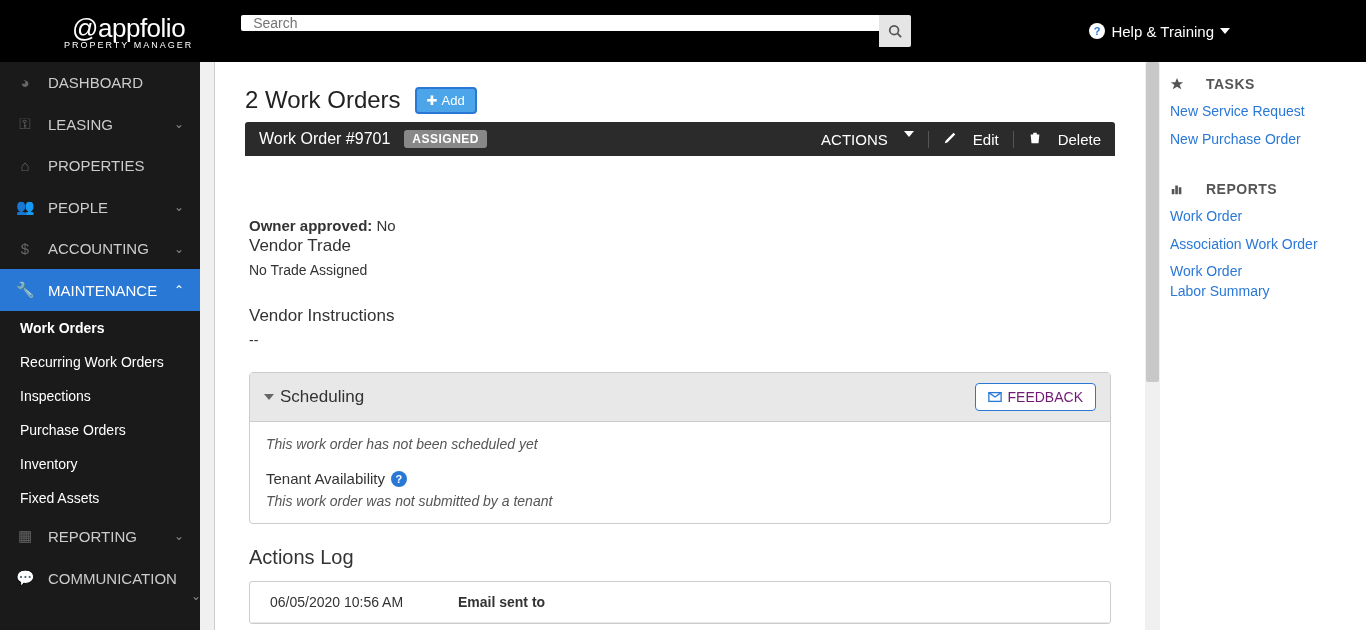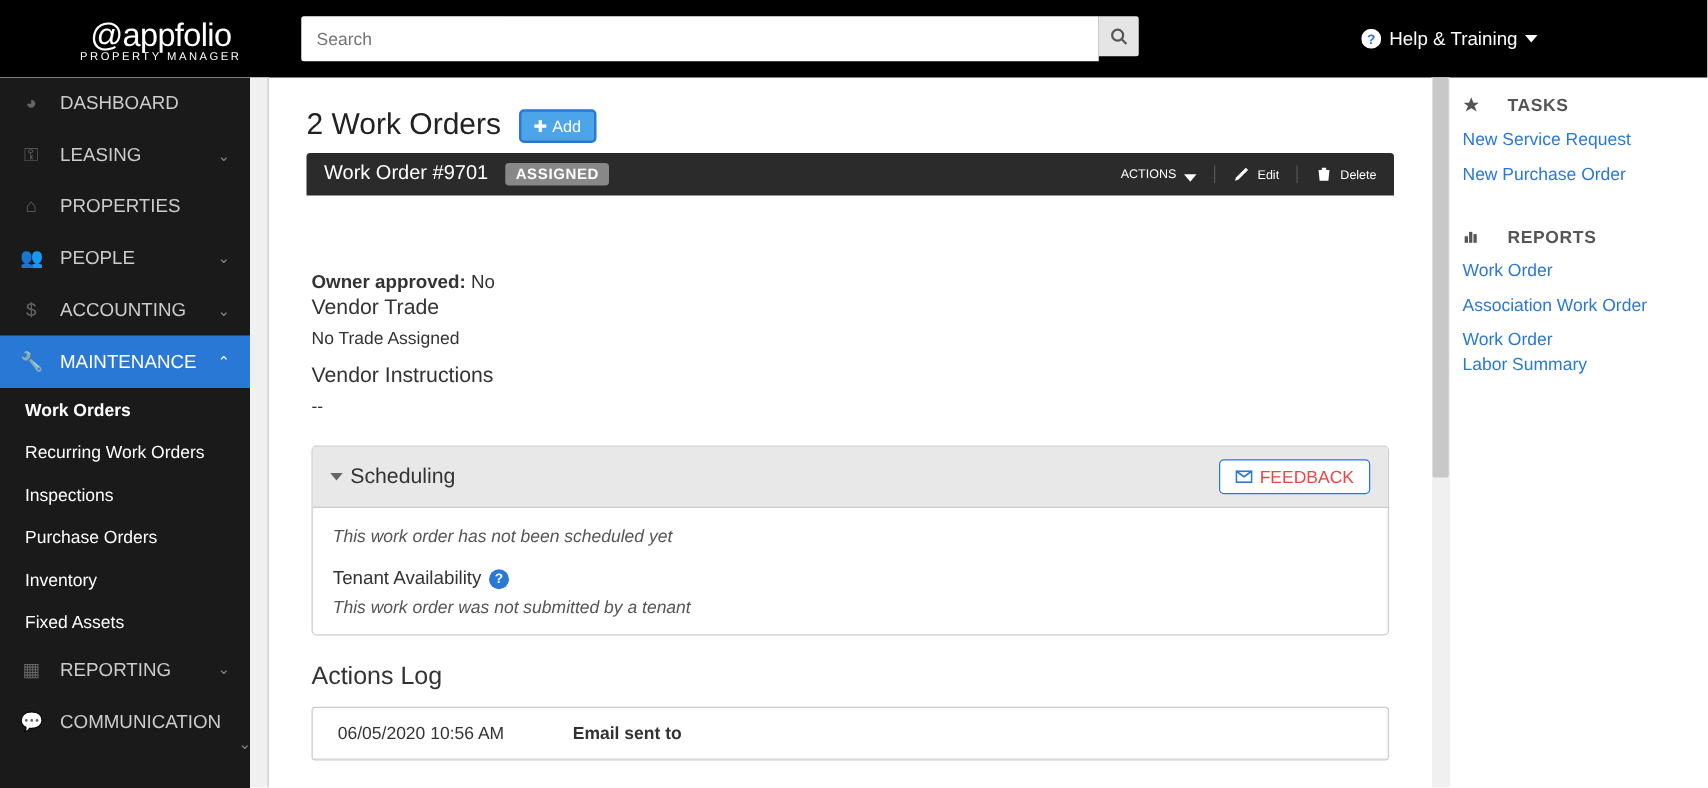--- a/index.html
+++ b/index.html
@@ -3,21 +3,21 @@
 <meta charset="utf-8">
 <style>
 *{box-sizing:border-box;margin:0;padding:0;font-family:"Helvetica Neue",Helvetica,Arial,sans-serif}
 body{font-size:14px;color:#333;overflow:hidden}
 .top-bar{height:62px;background:#000000;display:flex;align-items:center;padding:0 16px}
 .logo{color:#fff;display:flex;flex-direction:column;align-items:center;margin-left:48px;margin-right:48px}
 .logo .brand{font-size:26px;font-weight:500;letter-spacing:-0.5px}
 .logo .brand .at{font-size:26px}
 .logo .tag{font-size:9px;letter-spacing:2px;margin-top:-4px}
 .search-wrap{display:flex;flex:0 0 670px}
-.search-input{flex:1;height:36px;border:none;padding:0 12px;font-size:14px;border-radius:2px 0 0 2px}
+.search-input{flex:1;height:16px;border:none;padding:0 12px;font-size:14px;border-radius:2px 0 0 2px}
 .search-btn{width:32px;height:32px;background:#e5e5e5;border:none;cursor:pointer;border-radius:0 2px 2px 0;display:flex;align-items:center;justify-content:center;color:#555}
 .help-link{margin-left:auto;color:#fff;font-size:15px;display:flex;align-items:center;gap:6px;cursor:pointer;margin-right:120px}
 .layout{display:flex;height:568px}
 .sidebar{width:200px;background:#1a1a1a;color:#ccc;overflow-y:auto;flex-shrink:0}
 .nav-item{display:flex;align-items:center;padding:12px 16px;color:#ccc;cursor:pointer;font-size:15px;gap:14px}
 .nav-item.active{background:#2a78d6;color:#fff}
 .nav-item .ico{width:18px;text-align:center;color:#666;font-size:15px}
 .nav-item.active .ico{color:#fff}
 .nav-item .chev{margin-left:auto;font-size:12px;color:#888}
 .nav-item.active .chev{color:#fff}
@@ -25,34 +25,34 @@
 .sub-item.current{font-weight:700}
 .scroll-gutter{width:15px;background:#f0f0f0;flex-shrink:0;border-right:1px solid #ccc}
 .main{flex:1;background:#fff;overflow-y:auto;padding:24px 30px;position:relative}
 .page-title-row{display:flex;align-items:center;gap:14px;margin-bottom:8px}
 .page-title{font-size:24px;font-weight:400;color:#222}
 .add-btn{background:#4ca5e8;color:#fff;border:2px solid #2a78d6;border-radius:4px;padding:4px 10px;font-size:13px;cursor:pointer;display:flex;align-items:center;gap:4px}
 .wo-header{background:#2b2b2b;color:#fff;padding:8px 14px;display:flex;align-items:center;border-radius:3px 3px 0 0}
 .wo-title{font-size:16px;font-weight:400}
 .badge{background:#888;color:#fff;font-size:12px;font-weight:700;padding:2px 8px;border-radius:3px;margin-left:14px;letter-spacing:0.5px}
 .wo-actions{margin-left:auto;display:flex;align-items:center;gap:14px}
-.wo-actions .act{display:flex;align-items:flex-end;gap:6px;cursor:pointer;font-size:10px;border-left:1px solid #555;padding-left:14px}
+.wo-actions .act{display:flex;align-items:flex-start;gap:16px;cursor:pointer;font-size:15px;border-left:1px solid #555;padding-left:14px}
 .wo-actions .act.first{border-left:none;padding-left:0}
 .wo-body{padding:10px 4px}
 .body-row{display:flex;gap:20px}
 .body-left{flex:1}
 .body-right{display:flex;gap:8px;align-items:flex-start}
 .pill-btn{background:linear-gradient(#fff,#eee);border:1px solid #bbb;border-radius:4px;padding:5px 12px;font-size:14px;cursor:pointer;display:flex;align-items:center;gap:6px;color:#333}
 .section-label{font-size:17px;color:#333;margin-top:6px}
 .section-val{font-size:14px;color:#333;margin-top:6px}
 .owner-line{margin-top:51px;text-align:left;font-size:15px}
 .sched-card{border:1px solid #ccc;border-radius:4px;margin-top:24px}
 .sched-head{background:#e8e8e8;padding:10px 14px;display:flex;align-items:center;border-bottom:1px solid #ccc}
 .sched-head .lbl{font-size:17px;color:#333;margin-left:6px}
-.feedback-btn{margin-left:auto;border:1.5px solid #2a78d6;color:#ef4444;background:#fff;border-radius:4px;padding:5px 12px;font-size:14px;font-weight:400;cursor:pointer;display:flex;align-items:center;gap:6px}
+.feedback-btn{margin-left:auto;border:1.5px solid #2a78d6;color:#701a75;background:#fff;border-radius:4px;padding:5px 12px;font-size:14px;font-weight:400;cursor:pointer;display:flex;align-items:center;gap:6px}
 .sched-body{padding:14px 16px}
 .ital{font-style:italic;color:#555;font-size:14px}
 .sub-title{font-size:15px;color:#333;margin-top:18px;display:flex;align-items:center;gap:6px}
 .qmark{width:16px;height:16px;border-radius:50%;background:#2a78d6;color:#fff;font-size:11px;display:inline-flex;align-items:center;justify-content:center;font-weight:700}
 .log-title{font-size:20px;margin-top:22px;margin-bottom:12px}
 .log-box{border:1px solid #ccc;border-radius:3px;max-height:90px;overflow-y:auto}
 .log-row{display:flex;gap:18px;padding:12px 20px;font-size:14px;border-bottom:1px solid #e8e8e8}
 .log-row .ts{color:#333;width:170px}
 .log-row .msg{font-weight:700}
 .right-gutter{width:15px;background:#f0f0f0;flex-shrink:0;position:relative}
@@ -173,21 +173,21 @@
           </div>
       </div>
     </div>
 
     <div class="wo-body">
       <div class="body-row">
       </div>
       <div class="owner-line"><b>Owner approved:</b> <span>No</span></div>
       <div class="section-label" style="margin-top:2px">Vendor Trade</div>
       <div class="section-val">No Trade Assigned</div>
-      <div class="section-label" style="margin-top:12px">Vendor Instructions</div>
+      <div class="section-label" style="margin-top:28px">Vendor Instructions</div>
       <div class="section-val">--</div>
 
       <div class="sched-card">
         <div class="sched-head">
           <span class="tri-d"></span>
           <span class="lbl">Scheduling</span>
           <button class="feedback-btn">
               <svg width="14" height="14" viewBox="0 0 16 16" fill="none" stroke="#2a78d6" stroke-width="1.5">
                 <rect x="1" y="3" width="14" height="10"></rect>
                 <path d="M1 3l7 5 7-5"></path>

